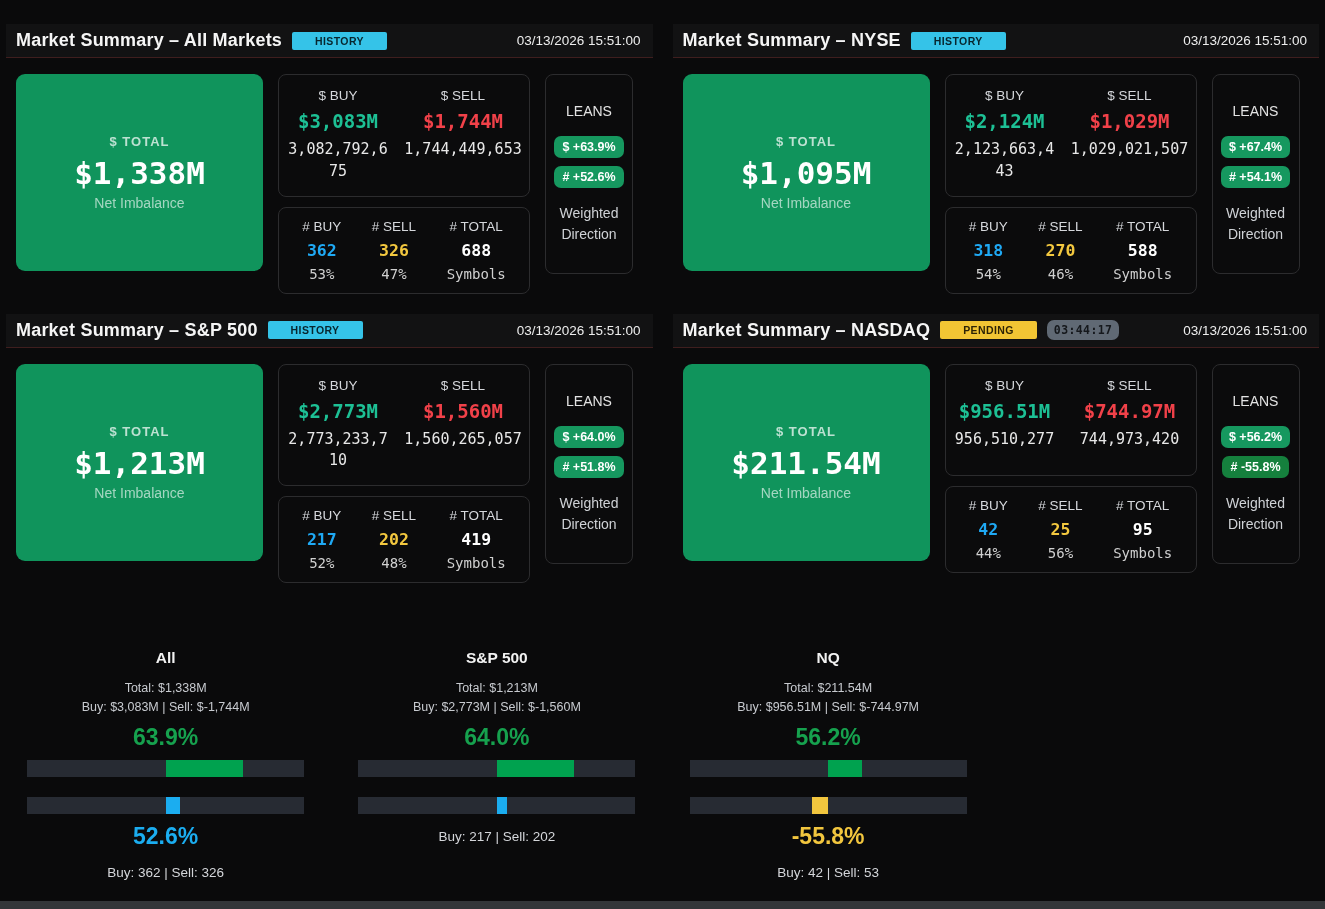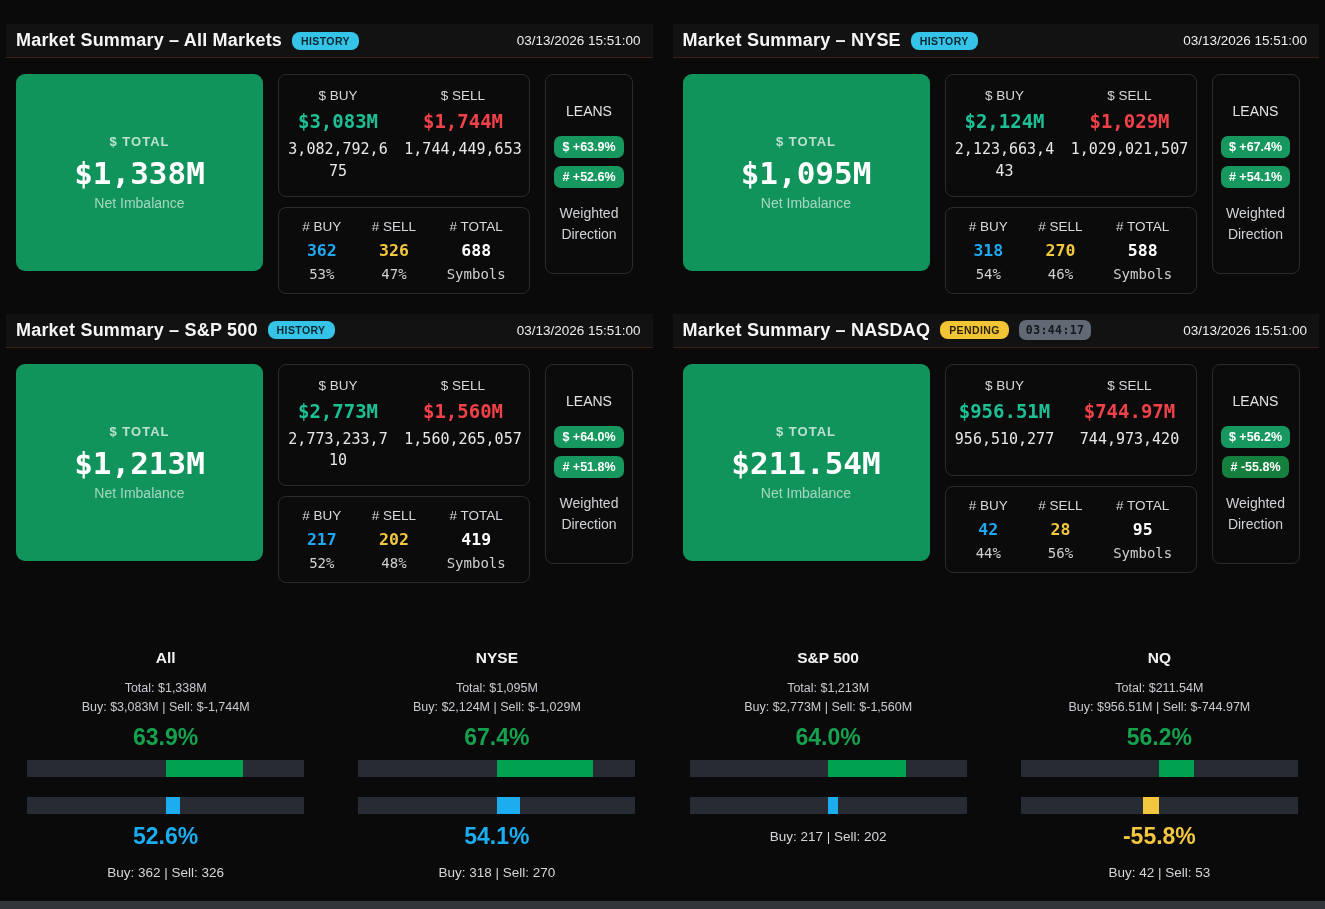--- a/index.html
+++ b/index.html
@@ -24,21 +24,21 @@
     display:flex; align-items:center; justify-content:space-between;
     padding:0 12px 0 10px;
     background:#121213;
     border-bottom:1px solid #3f1e1e;
   }
   .ph-left { display:flex; align-items:center; gap:10px; }
   .panel-title { font-size:18px; font-weight:bold; color:#f5f5f5; letter-spacing:0.2px; }
   .badge {
     display:inline-block;
     font-size:10.5px; font-weight:bold; letter-spacing:0.4px;
-    padding:3px 9px; border-radius:8px;
+    padding:3px 23px; border-radius:2px;
   }
   .badge.history { background:#35c3e8; color:#07262e; }
   .badge.pending { background:#f2c534; color:#2e2405; }
   .badge.timer {
     background:#606974; color:#15181c;
     font-family:"DejaVu Sans Mono", monospace;
     font-size:11.5px; border-radius:7px; padding:3px 7px;
   }
   .timestamp { font-size:13.5px; color:#ededed; }
 
@@ -334,21 +334,21 @@
           </div>
         </div>
         <div class="box counts-box">
           <div class="c-col">
             <div class="c-label"># BUY</div>
             <div class="c-value blue">42</div>
             <div class="c-sub">44%</div>
           </div>
           <div class="c-col">
             <div class="c-label"># SELL</div>
-            <div class="c-value yellow">28</div>
+            <div class="c-value yellow">25</div>
             <div class="c-sub">56%</div>
           </div>
           <div class="c-col">
             <div class="c-label"># TOTAL</div>
             <div class="c-value">95</div>
             <div class="c-sub">Symbols</div>
           </div>
         </div>
       </div>
       <div class="box leans-box">
@@ -372,34 +372,20 @@
     <div class="bar">
       <div class="bar-fill green" style="left: 50%; width: 27.8%;"></div>
     </div>
     <div class="bar">
       <div class="bar-fill blue" style="left: 50%; width: 5.2%;"></div>
     </div>
     <div class="fpct fpct2 blue">52.6%</div>
     <div class="fcounts">Buy: 362 | Sell: 326</div>
   </div>
 
-  <div class="fcol">
-    <div class="fname">NYSE</div>
-    <div class="fline">Total: $1,095M</div>
-    <div class="fline">Buy: $2,124M | Sell: $-1,029M</div>
-    <div class="fpct green">67.4%</div>
-    <div class="bar">
-      <div class="bar-fill green" style="left: 50%; width: 34.8%;"></div>
-    </div>
-    <div class="bar">
-      <div class="bar-fill blue" style="left: 50%; width: 8.2%;"></div>
-    </div>
-    <div class="fpct fpct2 blue">54.1%</div>
-    <div class="fcounts">Buy: 318 | Sell: 270</div>
-  </div>
 
   <div class="fcol">
     <div class="fname">S&amp;P 500</div>
     <div class="fline">Total: $1,213M</div>
     <div class="fline">Buy: $2,773M | Sell: $-1,560M</div>
     <div class="fpct green">64.0%</div>
     <div class="bar">
       <div class="bar-fill green" style="left: 50%; width: 28%;"></div>
     </div>
     <div class="bar">

